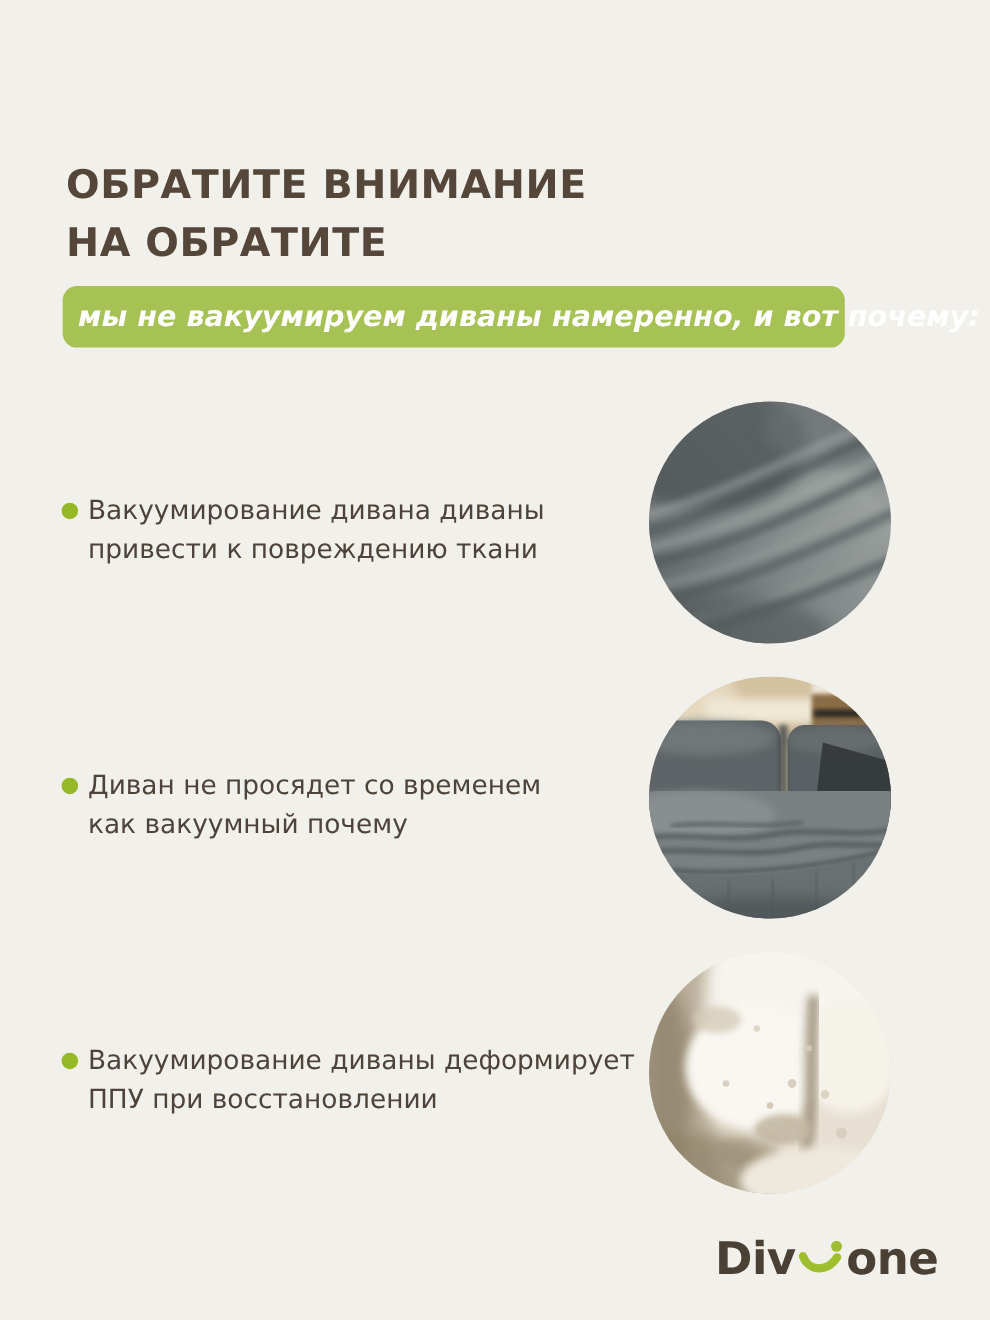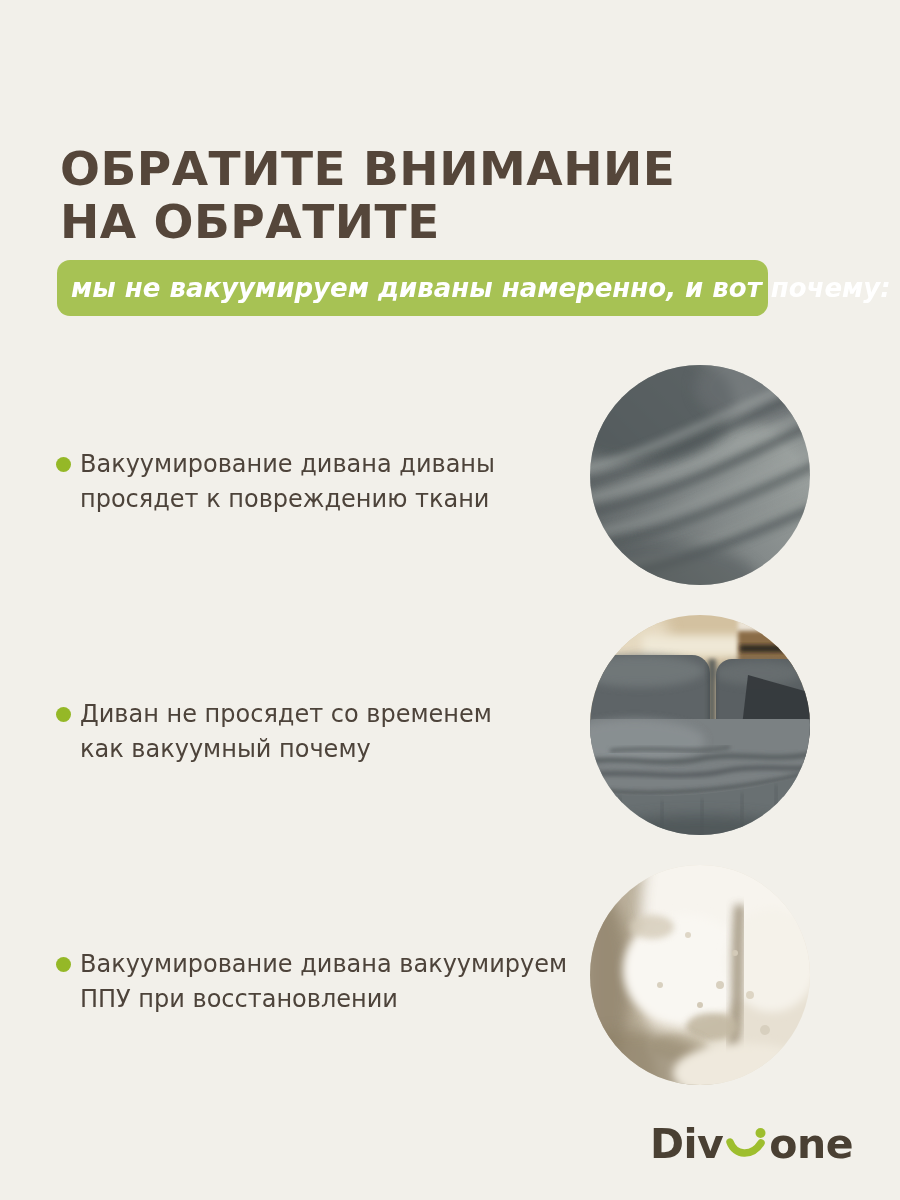--- a/index.html
+++ b/index.html
@@ -5,21 +5,21 @@
   html,body{margin:0;padding:0;}
   .page{
     position:relative;
     width:900px;height:1200px;
     background:var(--background,#f2f0ea);
     font-family:"DejaVu Sans","Liberation Sans",sans-serif;
     overflow:hidden;
   }
   .title{
     position:absolute;left:60px;top:142px;margin:0;
-    font-size:47px;line-height:53px;font-weight:700;
+    font-size:36px;line-height:53px;font-weight:700;
     color:var(--title,#55463a);letter-spacing:0.5px;
   }
   .title-line{display:block;white-space:nowrap;}
   .banner{
     position:absolute;left:57px;top:260px;width:711px;height:56px;
     background:var(--banner_bg,#a7c254);border-radius:13px;
     display:flex;align-items:center;box-sizing:border-box;padding:0 14px;
     color:var(--banner_text,#ffffff);font-size:26px;font-weight:600;
     white-space:nowrap;
     font-style:italic;
@@ -58,21 +58,21 @@
     <div class="banner">
       <span>мы не вакуумируем диваны намеренно, и вот почему:</span>
     </div>
   </header>
 
   <section class="row row-1">
     <div class="point">
       <span class="dot"></span>
       <p class="point-text">
         <span class="pt-line">Вакуумирование дивана диваны</span>
-        <span class="pt-line">просядет к повреждению ткани</span>
+        <span class="pt-line">привести к повреждению ткани</span>
       </p>
     </div>
     <figure class="photo" role="img" aria-label="close-up photo of wrinkled gray velvet sofa fabric">
       <svg viewBox="0 0 220 220" xmlns="http://www.w3.org/2000/svg">
         <defs>
           <clipPath id="clipA">
               <circle cx="110" cy="110" r="110"></circle>
             </clipPath>
           <linearGradient id="aBase" x1="0" y1="1" x2="1" y2="0">
             <stop offset="0" stop-color="#565c5e"></stop>
@@ -158,21 +158,21 @@
           <ellipse cx="110" cy="228" rx="130" ry="28" fill="#4c5254" filter="url(#bB7)" opacity="0.8"></ellipse>
         </g>
       </svg>
     </figure>
   </section>
 
   <section class="row row-3">
     <div class="point">
       <span class="dot"></span>
       <p class="point-text">
-        <span class="pt-line">Вакуумирование дивана вакуумируем</span>
+        <span class="pt-line">Вакуумирование диваны деформирует</span>
         <span class="pt-line">ППУ при восстановлении</span>
       </p>
     </div>
     <figure class="photo" role="img" aria-label="photo of torn deformed white polyurethane foam">
       <svg viewBox="0 0 220 220" xmlns="http://www.w3.org/2000/svg">
         <defs>
           <clipPath id="clipC">
               <circle cx="110" cy="110" r="110"></circle>
             </clipPath>
           <filter id="cB3" x="-40%" y="-40%" width="180%" height="180%">

